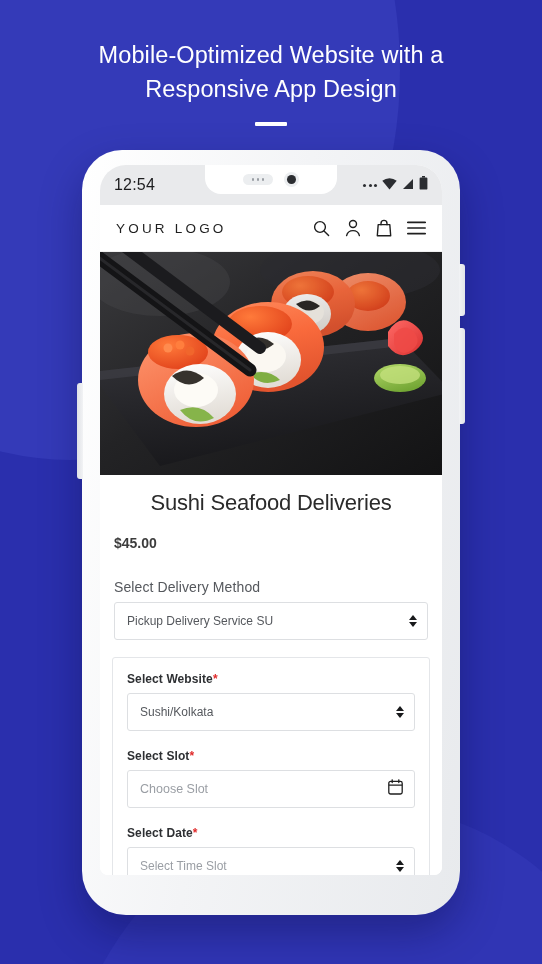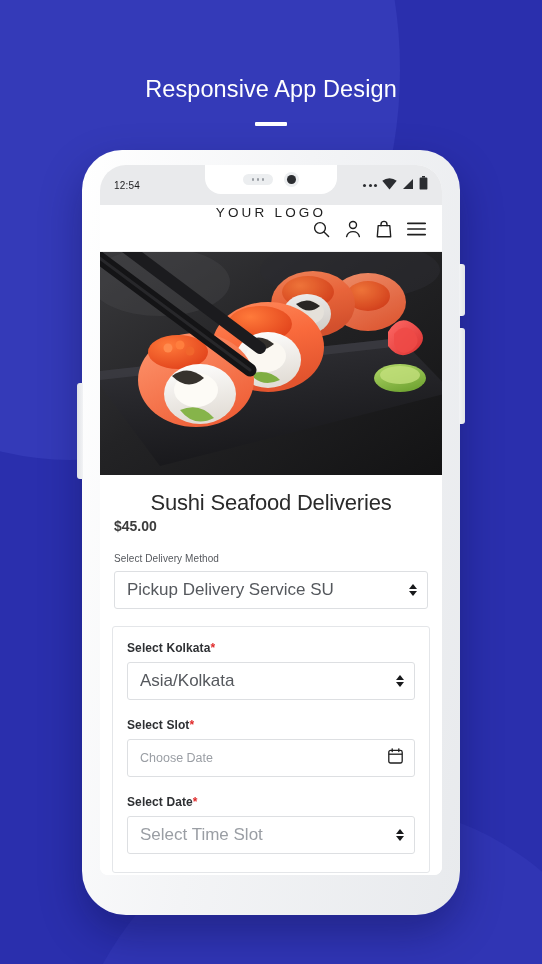--- a/index.html
+++ b/index.html
@@ -103,21 +103,21 @@
   
   .statusbar {
     position: relative;
     height: 40px;
     background: #e9eaec;
     display: flex;
     align-items: center;
     padding: 0 14px;
   }
   .status-time {
-    font-size: 10px;
+    font-size: 16px;
     color: #1d1d1f;
     font-weight: 400;
     letter-spacing: 0.2px;
     z-index: 2;
   }
   .notch {
     position: absolute;
     left: 50%;
     top: 0;
     transform: translateX(-50%);
@@ -164,21 +164,20 @@
   .ic-wifi, .ic-signal, .ic-battery { display: block; }
 
   
   .appbar {
     height: 47px;
     background: #ffffff;
     display: flex;
     align-items: center;
     padding: 0 16px;
     border-bottom: 1px solid #f0f0f0;
-    flex-direction: column;
   }
   .brand {
     font-size: 13.5px;
     letter-spacing: 3.2px;
     color: #1f1f1f;
     font-weight: 400;
   }
   .appbar-icons {
     margin-left: auto;
     display: flex;
@@ -207,44 +206,44 @@
   .product-block { padding: 14px 14px 0; }
   .product-title {
     font-size: 22px;
     color: #2b2b2b;
     font-weight: 400;
     letter-spacing: -0.2px;
     line-height: 28px;
     text-align: center;
   }
   .product-price {
-    margin-top: 1px;
+    margin-top: 18px;
     font-size: 14px;
     font-weight: 700;
     color: #3c3c3c;
   }
   .field-label {
-    margin-top: 19px;
-    font-size: 10px;
+    margin-top: 28px;
+    font-size: 14px;
     color: #55585d;
     letter-spacing: 0.1px;
   }
   .select-box {
     margin-top: 7px;
     height: 38px;
     border: 1px solid #dddfe2;
     border-radius: 3px;
     background: #fff;
     display: flex;
     align-items: center;
     padding: 0 10px 0 12px;
     cursor: pointer;
   }
   .select-value {
-    font-size: 17px;
+    font-size: 12px;
     color: #55585d;
     flex: 1;
     white-space: nowrap;
     overflow: hidden;
     text-overflow: ellipsis;
   }
   .select-value.placeholder { color: #9a9ea4; }
   .spin-arrows {
     display: flex;
     flex-direction: column;
@@ -292,21 +291,21 @@
 </head>
 <body>
 
 <div class="bg-root">
   <div class="bg-blob-top"></div>
   <div class="bg-blob-bottom"></div>
 </div>
 
 <div class="headline-wrap">
   <div class="headline">
-    <br>
+    <span>Mobile-Optimized Website with a</span><br>
     <span>Responsive App Design</span>
   </div>
   <div class="headline-rule"></div>
 </div>
 
 <div class="phone">
 
   <div class="phone-btn btn-left-1"></div>
   <div class="phone-btn btn-right-1"></div>
   <div class="phone-btn btn-right-2"></div>
@@ -490,38 +489,38 @@
           <span class="spin-arrows">
               <i class="up"></i>
               <i class="down"></i>
             </span>
         </div>
       </div>
 
       <div class="form-card">
 
         <div class="req-label">
-          <span>Select Kolkata</span><span class="star">*</span>
+          <span>Select Website</span><span class="star">*</span>
         </div>
         <div class="card-field">
           <div class="select-box">
-            <span class="select-value">Asia/Kolkata</span>
+            <span class="select-value">Sushi/Kolkata</span>
             <span class="spin-arrows">
                 <i class="up"></i>
                 <i class="down"></i>
               </span>
           </div>
         </div>
 
         <div class="req-label spaced">
           <span>Select Slot</span><span class="star">*</span>
         </div>
         <div class="card-field">
           <div class="date-input">
-            <span class="date-placeholder">Choose Date</span>
+            <span class="date-placeholder">Choose Slot</span>
             <span>
               <svg width="15" height="16" viewBox="0 0 15 16">
                 <rect x="0.8" y="2.4" width="13.4" height="12.6" rx="1.8" fill="none" stroke="#1f1f1f" stroke-width="1.3"></rect>
                 <line x1="0.8" y1="6.2" x2="14.2" y2="6.2" stroke="#1f1f1f" stroke-width="1.3"></line>
                 <line x1="4.2" y1="0.8" x2="4.2" y2="3.6" stroke="#1f1f1f" stroke-width="1.3" stroke-linecap="round"></line>
                 <line x1="10.8" y1="0.8" x2="10.8" y2="3.6" stroke="#1f1f1f" stroke-width="1.3" stroke-linecap="round"></line>
               </svg>
             </span>
           </div>
         </div>

